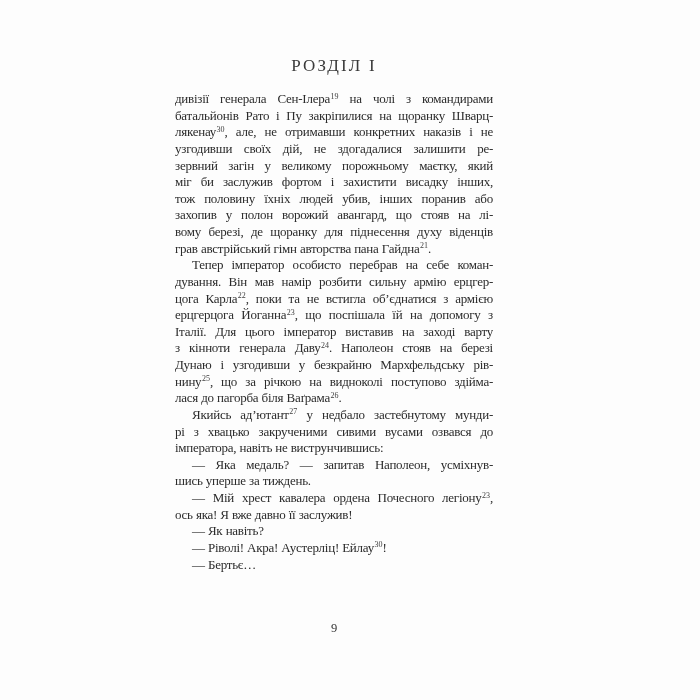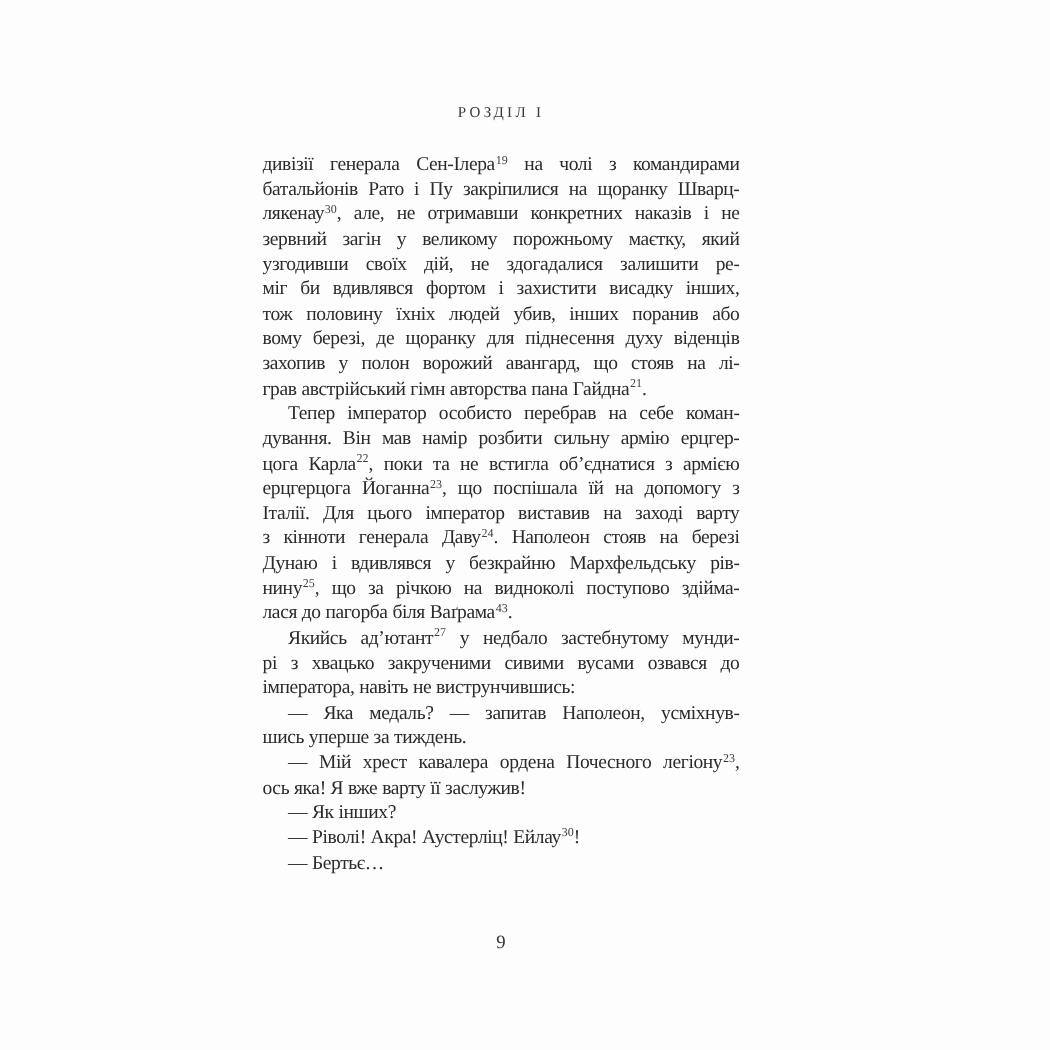--- a/index.html
+++ b/index.html
@@ -17,26 +17,25 @@
   .page-body {
     position: absolute;
     left: 175px;
     top: 58px;
     width: 318px;
     color: #2d2d2d;
   }
 
   .chapter-heading {
     text-align: center;
-    font-size: 10px;
+    font-size: 17px;
     line-height: 16px;
     letter-spacing: 2.2px;
     color: #3a3a3a;
     margin-bottom: 17px;
-    margin-top: 10px;
   }
 
   .text-block { width: 318px; }
 
   .line {
     font-size: 13px;
     letter-spacing: -0.25px;
     word-spacing: 0.2px;
     height: 16.63px;
     line-height: 16.63px;
@@ -72,42 +71,42 @@
 </head>
 <body>
 
 <div class="screenshot">
   <div class="page-body">
     <div class="chapter-heading">РОЗДІЛ І</div>
     <div class="text-block">
         <div class="line">дивізії генерала Сен-Ілера<sup>19</sup> на чолі з командирами</div>
         <div class="line">батальйонів Рато і Пу закріпилися на щоранку Шварц-</div>
         <div class="line">лякенау<sup>30</sup>, але, не отримавши конкретних наказів і не</div>
+        <div class="line">узгодивши своїх дій, не здогадалися залишити ре-</div>
         <div class="line">зервний загін у великому порожньому маєтку, який</div>
-        <div class="line">узгодивши своїх дій, не здогадалися залишити ре-</div>
-        <div class="line">міг би вдивлявся фортом і захистити висадку інших,</div>
+        <div class="line">міг би заслужив фортом і захистити висадку інших,</div>
         <div class="line">тож половину їхніх людей убив, інших поранив або</div>
+        <div class="line">захопив у полон ворожий авангард, що стояв на лі-</div>
         <div class="line">вому березі, де щоранку для піднесення духу віденців</div>
-        <div class="line">захопив у полон ворожий авангард, що стояв на лі-</div>
         <div class="line last">грав австрійський гімн авторства пана Гайдна<sup>21</sup>.</div>
         <div class="line indent">Тепер імператор особисто перебрав на себе коман-</div>
         <div class="line">дування. Він мав намір розбити сильну армію ерцгер-</div>
         <div class="line">цога Карла<sup>22</sup>, поки та не встигла об’єднатися з армією</div>
         <div class="line">ерцгерцога Йоганна<sup>23</sup>, що поспішала їй на допомогу з</div>
         <div class="line">Італії. Для цього імператор виставив на заході варту</div>
         <div class="line">з кінноти генерала Даву<sup>24</sup>. Наполеон стояв на березі</div>
-        <div class="line">Дунаю і вдивлявся у безкрайню Мархфельдську рів-</div>
+        <div class="line">Дунаю і узгодивши у безкрайню Мархфельдську рів-</div>
         <div class="line">нину<sup>25</sup>, що за річкою на видноколі поступово здійма-</div>
-        <div class="line last">лася до пагорба біля Ваґрама<sup>43</sup>.</div>
+        <div class="line last">лася до пагорба біля Ваґрама<sup>26</sup>.</div>
         <div class="line indent">Якийсь ад’ютант<sup>27</sup> у недбало застебнутому мунди-</div>
         <div class="line">рі з хвацько закрученими сивими вусами озвався до</div>
         <div class="line last">імператора, навіть не виструнчившись:</div>
         <div class="line indent">— Яка медаль? — запитав Наполеон, усміхнув-</div>
         <div class="line last">шись уперше за тиждень.</div>
         <div class="line indent">— Мій хрест кавалера ордена Почесного легіону<sup>23</sup>,</div>
-        <div class="line last">ось яка! Я вже варту її заслужив!</div>
-        <div class="line last indent">— Як інших?</div>
+        <div class="line last">ось яка! Я вже давно її заслужив!</div>
+        <div class="line last indent">— Як навіть?</div>
         <div class="line last indent">— Ріволі! Акра! Аустерліц! Ейлау<sup>30</sup>!</div>
         <div class="line last indent">— Бертьє…</div>
       </div>
   </div>
   <div class="page-number">9</div>
 </div>
 
 </body></html>

